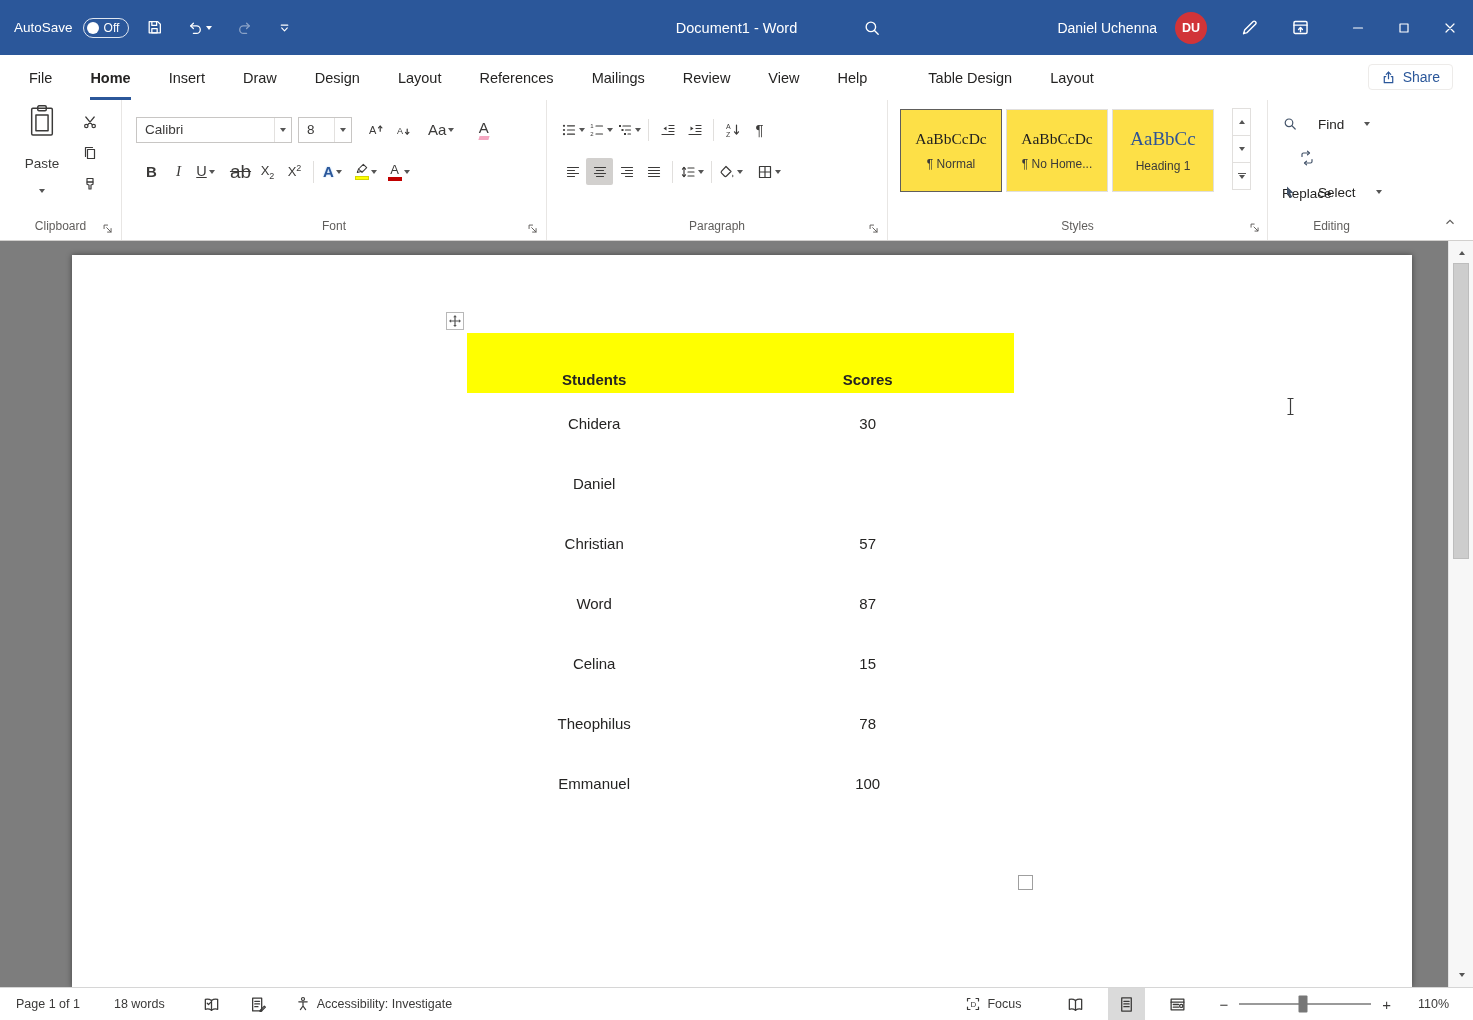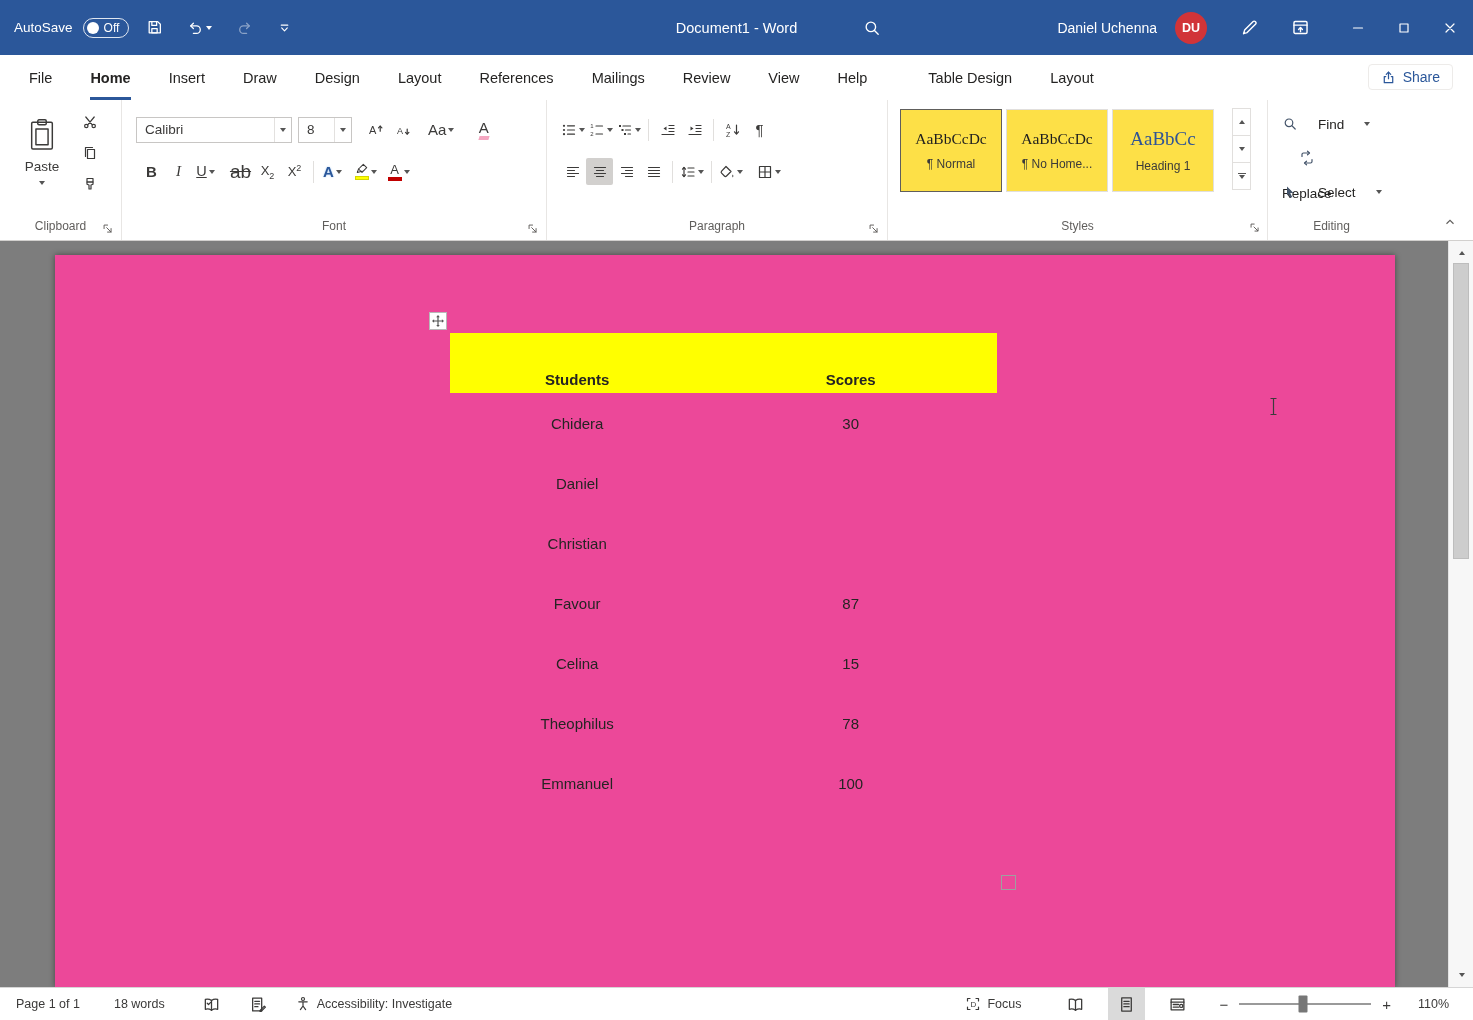--- a/index.html
+++ b/index.html
@@ -49,21 +49,21 @@
   .launcher svg { stroke:currentColor; fill:none; stroke-width:1.1; }
   .collapse-ribbon { position:absolute; right:14px; bottom:6px; color:#605e5c; padding:2px; }
   .collapse-ribbon svg { stroke:currentColor; fill:none; stroke-width:1.3; }
 
   .rrow { position:absolute; display:flex; align-items:center; }
   .rbtn { height:27px; min-width:27px; display:inline-flex; align-items:center; justify-content:center; border-radius:2px; color:#3b3a39; padding:0 2px; gap:2px; }
   .rbtn.sel { background:#d2d0ce; }
   .vsep { width:1px; height:22px; background:#e1dfdd; margin:0 5px; flex:0 0 auto; }
 
   
-  .paste-btn { position:absolute; left:16px; top:18px; width:52px; height:98px; display:flex; flex-direction:column; align-items:center; justify-content:flex-start; gap:7px; font-size:13.5px; color:#3b3a39; }
+  .paste-btn { position:absolute; left:16px; top:4px; width:52px; height:98px; display:flex; flex-direction:column; align-items:center; justify-content:flex-start; gap:18px; font-size:13.5px; color:#3b3a39; }
   .paste-btn svg { stroke:currentColor; fill:none; stroke-width:1.2; }
   .clip-col { position:absolute; left:76px; top:8px; display:flex; flex-direction:column; gap:4px; }
 
   
   .combo { border:1px solid #c8c6c4; background:#fff; height:26px; display:flex; align-items:center; font-size:13.5px; }
   .combo .val { padding:0 6px 0 8px; flex:1; white-space:nowrap; }
   .combo .dd { width:17px; height:100%; display:flex; align-items:center; justify-content:center; border-left:1px solid #e3e1df; }
   .combo.font { width:156px; }
   .combo.size { width:54px; margin-left:6px; }
   .glyph { font-size:15px; line-height:1; }
@@ -91,21 +91,21 @@
   .tri-up { width:0; height:0; border-left:3.5px solid transparent; border-right:3.5px solid transparent; border-bottom:4px solid #555; }
   .more-ico { display:flex; flex-direction:column; align-items:center; gap:1px; }
   .more-ico .bar { width:8px; height:0; border-top:1.4px solid #555; }
 
   
   .edit-row { position:absolute; left:14px; display:flex; align-items:center; gap:20px; font-size:13.5px; color:#252423; }
   .edit-row svg { stroke:#44546a; fill:none; stroke-width:1.2; stroke-linecap:round; stroke-linejoin:round; }
 
   
   .docarea { flex:1; background:#7d7d7d; position:relative; overflow:hidden; }
-  .page { position:absolute; left:55px; top:14px; width:1340px; height:732px; background:#ec4899; box-shadow:0 0 6px rgba(0,0,0,.45); }
+  .page { position:absolute; left:72px; top:14px; width:1340px; height:732px; background:#ffffff; box-shadow:0 0 6px rgba(0,0,0,.45); }
   .doc-table { position:absolute; left:395px; top:78px; width:547px; font-size:15px; }
   .thead { display:flex; height:60px; background:#ffff00; }
   .thead .cell { font-weight:700; align-items:flex-end; padding-bottom:5px; }
   .cell { display:flex; justify-content:center; align-items:center; }
   .col-student { width:46.5%; }
   .col-score { width:53.5%; }
   .trow { display:flex; height:60px; }
   .caret { display:inline-block; width:1.5px; height:17px; background:#111; margin-left:1px; animation:blink 1.06s step-end infinite; }
   @keyframes blink { 0%,55%{opacity:1} 56%,100%{opacity:0} }
   .move-handle { position:absolute; left:374px; top:57px; width:18px; height:18px; background:#fff; border:1px solid #b8b8b8; display:flex; align-items:center; justify-content:center; }
@@ -607,23 +607,24 @@
         <div>
             <div class="trow">
     <div class="cell col-student">Chidera</div>
     <div class="cell col-score">30</div>
   </div>
             <div class="trow">
     <div class="cell col-student">Daniel</div>
   </div>
             <div class="trow">
     <div class="cell col-student">Christian</div>
+    <div class="cell col-score">57</div>
   </div>
             <div class="trow">
-    <div class="cell col-student">Favour</div>
+    <div class="cell col-student">Word</div>
     <div class="cell col-score">87</div>
   </div>
             <div class="trow">
     <div class="cell col-student">Celina</div>
     <div class="cell col-score">15</div>
   </div>
             <div class="trow">
     <div class="cell col-student">Theophilus</div>
     <div class="cell col-score">78</div>
   </div>

